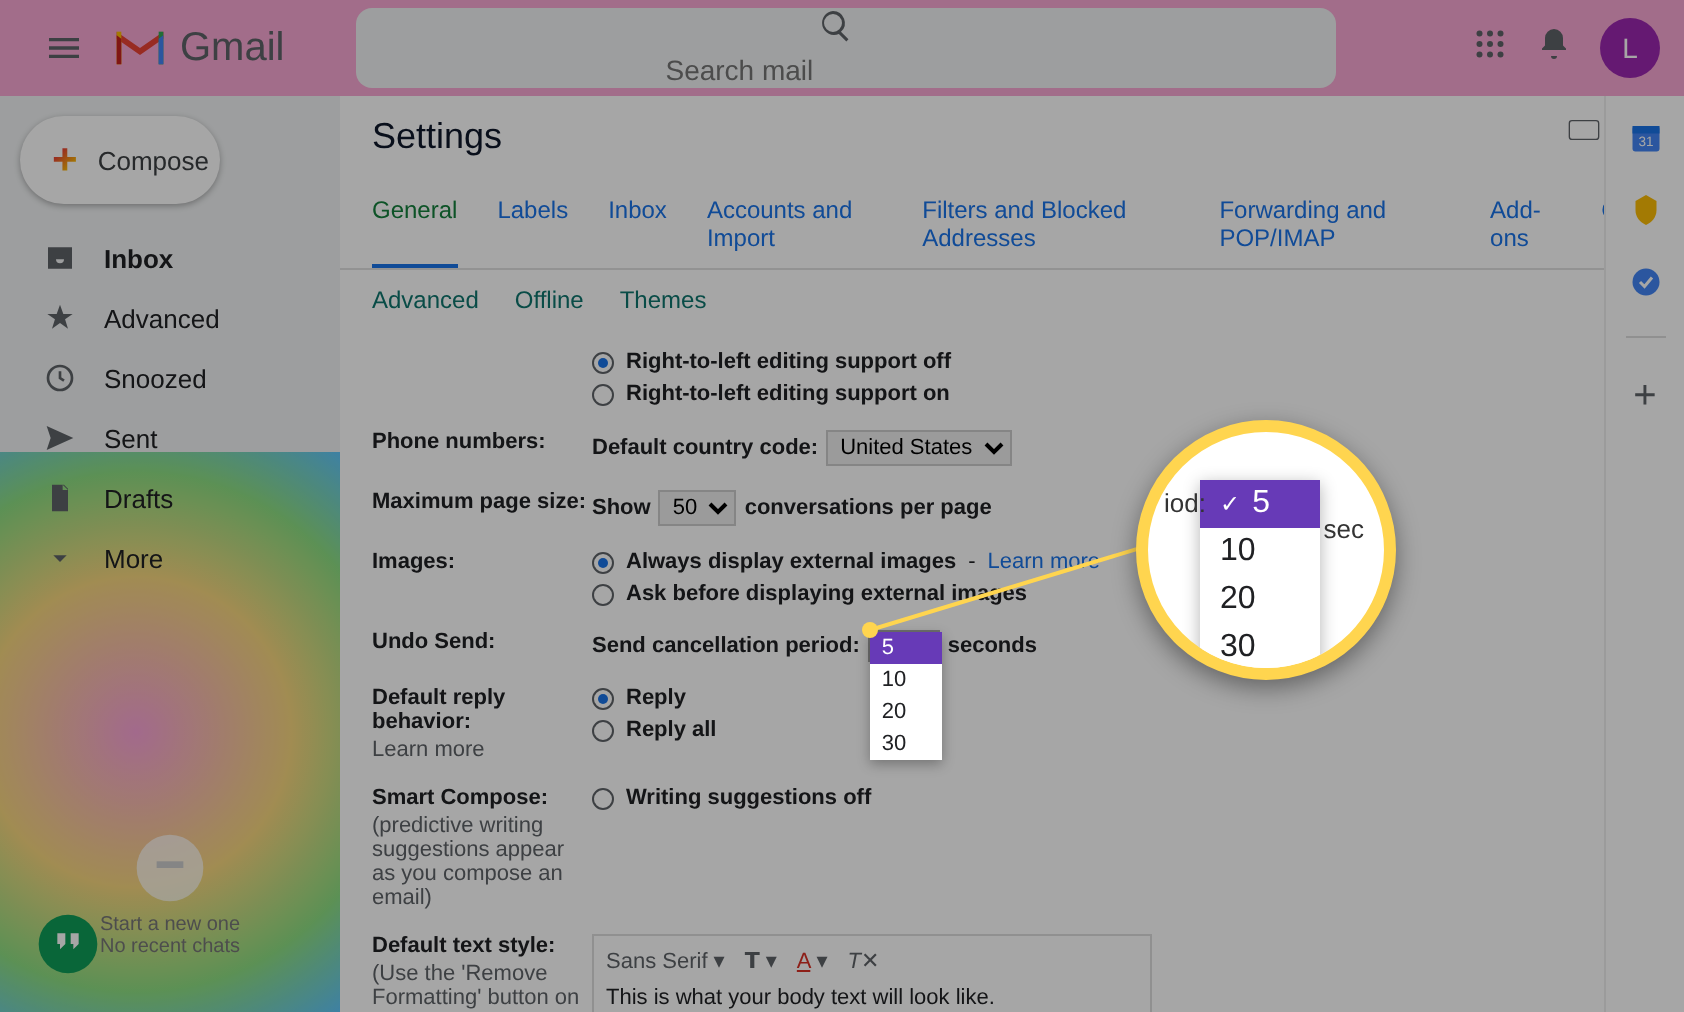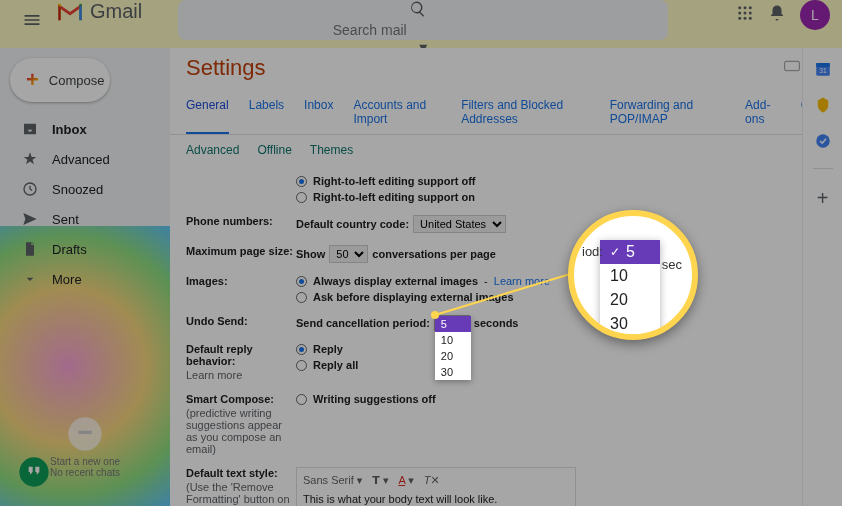--- a/index.html
+++ b/index.html
@@ -1,18 +1,18 @@
 <!DOCTYPE html>
 <html><head>
 <meta charset="utf-8">
 <style>
 * { margin: 0; padding: 0; box-sizing: border-box; font-family: Arial, sans-serif; }
 body { width: 842px; height: 506px; overflow: hidden; background: #f1f3f4; position: relative; }
 .overlay { position: absolute; inset: 0; background: rgba(0,0,0,0.35); z-index: 10; pointer-events: none; }
-.header { height: 48px; display: flex; align-items: flex-start; padding: 0 12px; background: #fef9c3; }
+.header { height: 48px; display: flex; align-items: center; padding: 0 12px; background: #f9a8d4; }
 .menu-btn { width: 40px; height: 40px; display: flex; align-items: center; justify-content: center; color: #5f6368; cursor: pointer; }
 .menu-btn svg { width: 20px; height: 20px; }
 .logo { display: flex; align-items: center; gap: 6px; margin-left: 4px; }
 .logo-icon { width: 28px; height: 22px; }
 .logo-text { font-size: 20px; color: #5f6368; }
 .search-wrap { flex: 1; max-width: 490px; margin-left: 36px; }
 .search-bar { background: #f1f3f4; border-radius: 8px; height: 40px; display: flex; align-items: center; padding: 0 12px; flex-direction: column; }
 .search-bar input { flex: 1; border: none; background: transparent; outline: none; font-size: 14px; color: #5f6368; }
 .search-icon { color: #5f6368; margin-right: 10px; }
 .dropdown-caret { color: #5f6368; }
@@ -25,25 +25,25 @@
 .compose-plus { font-size: 22px; background: linear-gradient(135deg,#4285f4,#ea4335,#fbbc05,#34a853); -webkit-background-clip: text; color: transparent; font-weight: bold; }
 .compose-text { font-size: 13px; color: #3c4043; }
 .nav-items { list-style: none; }
 .nav-item { height: 30px; display: flex; align-items: center; padding-left: 22px; gap: 14px; font-size: 13px; color: #202124; cursor: pointer; }
 .nav-item-icon { width: 16px; height: 16px; color: #5f6368; }
 .nav-item.bold { font-weight: bold; }
 .bg-art { position: absolute; left: 0; bottom: 0; width: 170px; height: 280px; background: radial-gradient(circle at 40% 50%, #ff6ec4, #fbc531 45%, #4cd137 75%, #00a8ff); opacity: 0.6; z-index: -1; }
 .hangouts-icon { position: absolute; bottom: 18px; left: 18px; width: 32px; height: 32px; }
 .content { flex: 1; background: #fff; position: relative; overflow: hidden; }
 .content-hdr { height: 40px; display: flex; align-items: center; padding: 0 16px; border-bottom: none; }
-.settings-title { font-size: 22px; color: #c2410c; flex: 1; }
+.settings-title { font-size: 18px; color: #0f172a; flex: 1; }
 .hdr-icons { display: flex; gap: 10px; color: #5f6368; }
 .tabs { display: flex; gap: 20px; padding: 10px 16px 0; border-bottom: 1px solid #e0e0e0; font-size: 12px; }
 .tab { color: #1a73e8; padding-bottom: 8px; cursor: pointer; }
-.tab.active { color: #1d4ed8; border-bottom: 2px solid #1a73e8; }
+.tab.active { color: #15803d; border-bottom: 2px solid #1a73e8; }
 .subtabs { display: flex; gap: 18px; padding: 8px 16px; font-size: 12px; color: #0f766e; }
 .subtab { cursor: pointer; }
 .settings-body { padding: 4px 16px 20px; font-size: 11px; color: #202124; overflow-y: auto; height: calc(100% - 110px); }
 .row { display: flex; padding: 6px 0; }
 .row-label { width: 110px; font-weight: bold; flex-shrink: 0; }
 .row-label .sub { font-weight: normal; color: #5f6368; display: block; margin-top: 2px; }
 .row-content { flex: 1; display: flex; flex-direction: column; gap: 4px; }
 .radio-line { display: flex; align-items: center; gap: 6px; }
 .radio { width: 11px; height: 11px; border: 1px solid #5f6368; border-radius: 50%; display: inline-block; position: relative; }
 .radio.checked::after { content: ''; position: absolute; inset: 2px; background: #1a73e8; border-radius: 50%; }

